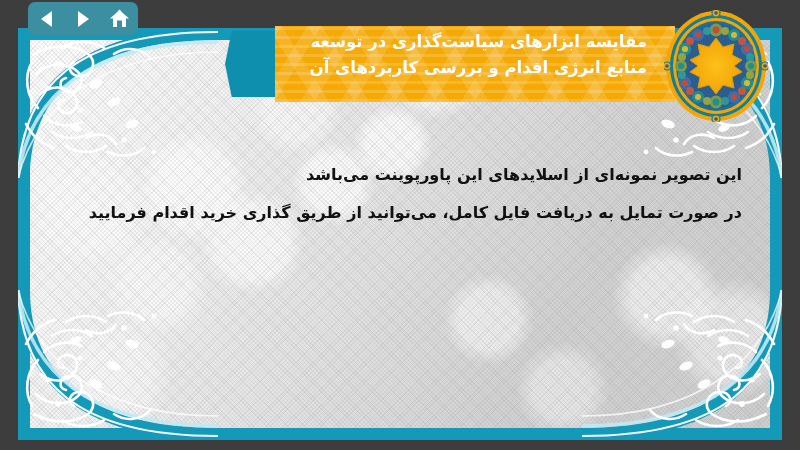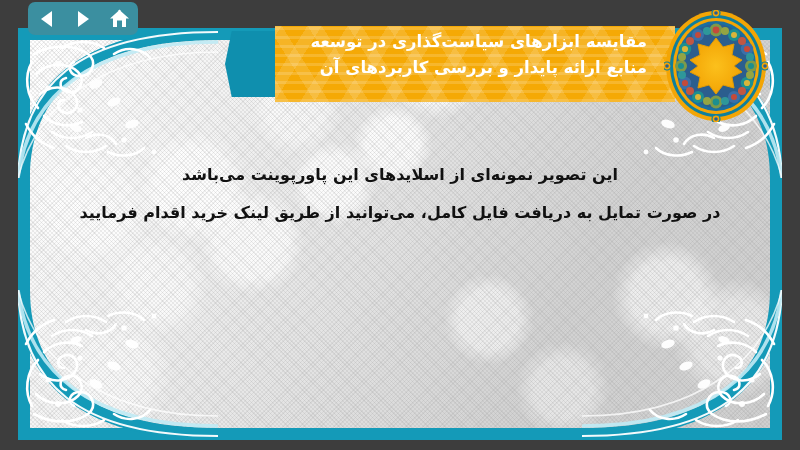--- a/index.html
+++ b/index.html
@@ -128,21 +128,21 @@
     width:104px;height:112px;
     z-index:30;
   }
   .medallion svg{display:block;}
 
   
   .body-text{
     position:absolute;
     left:40px;right:40px;top:128px;
     direction:rtl;
-    text-align:center;
+    text-align:right;
     color:#111111;
     font-weight:bold;
     font-size:16px;
     line-height:2.35;
     z-index:20;
   }
   .body-text p{margin:0;white-space:nowrap;}
 </style>
 </head>
 <body>
@@ -314,30 +314,30 @@
           <circle cx="30" cy="60" r="2.6"></circle>
           <circle cx="62" cy="82" r="2.6"></circle>
           <circle cx="106" cy="112" r="2.8"></circle>
           <circle cx="136" cy="124" r="2.4"></circle>
         </g>
       </svg>
     </div>
 
     <div class="body-text">
       <p>این تصویر نمونه‌ای از اسلایدهای این پاورپوینت می‌باشد</p>
-      <p>در صورت تمایل به دریافت فایل کامل، می‌توانید از طریق لینک خرید اقدام فرمایید</p>
+      <p>در صورت تمایل به دریافت فایل کامل، می‌توانید از طریق گذاری خرید اقدام فرمایید</p>
     </div>
 
   </div>
 
   <div class="banner-wrap">
     <div class="banner-arrow"></div>
     <div class="banner-body">
       <div class="banner-line">مقایسه ابزارهای سیاست‌گذاری در توسعه</div>
-      <div class="banner-line">منابع ارائه پایدار و بررسی کاربردهای آن</div>
+      <div class="banner-line">منابع انرژی اقدام و بررسی کاربردهای آن</div>
     </div>
   </div>
 
   <div class="medallion">
     <svg width="104" height="112" viewBox="0 0 104 112">
       <defs>
         <radialGradient id="medcore" cx="50%" cy="50%" r="50%">
           <stop offset="0%" stop-color="#fcc01c"></stop>
           <stop offset="100%" stop-color="#f3a505"></stop>
         </radialGradient>

